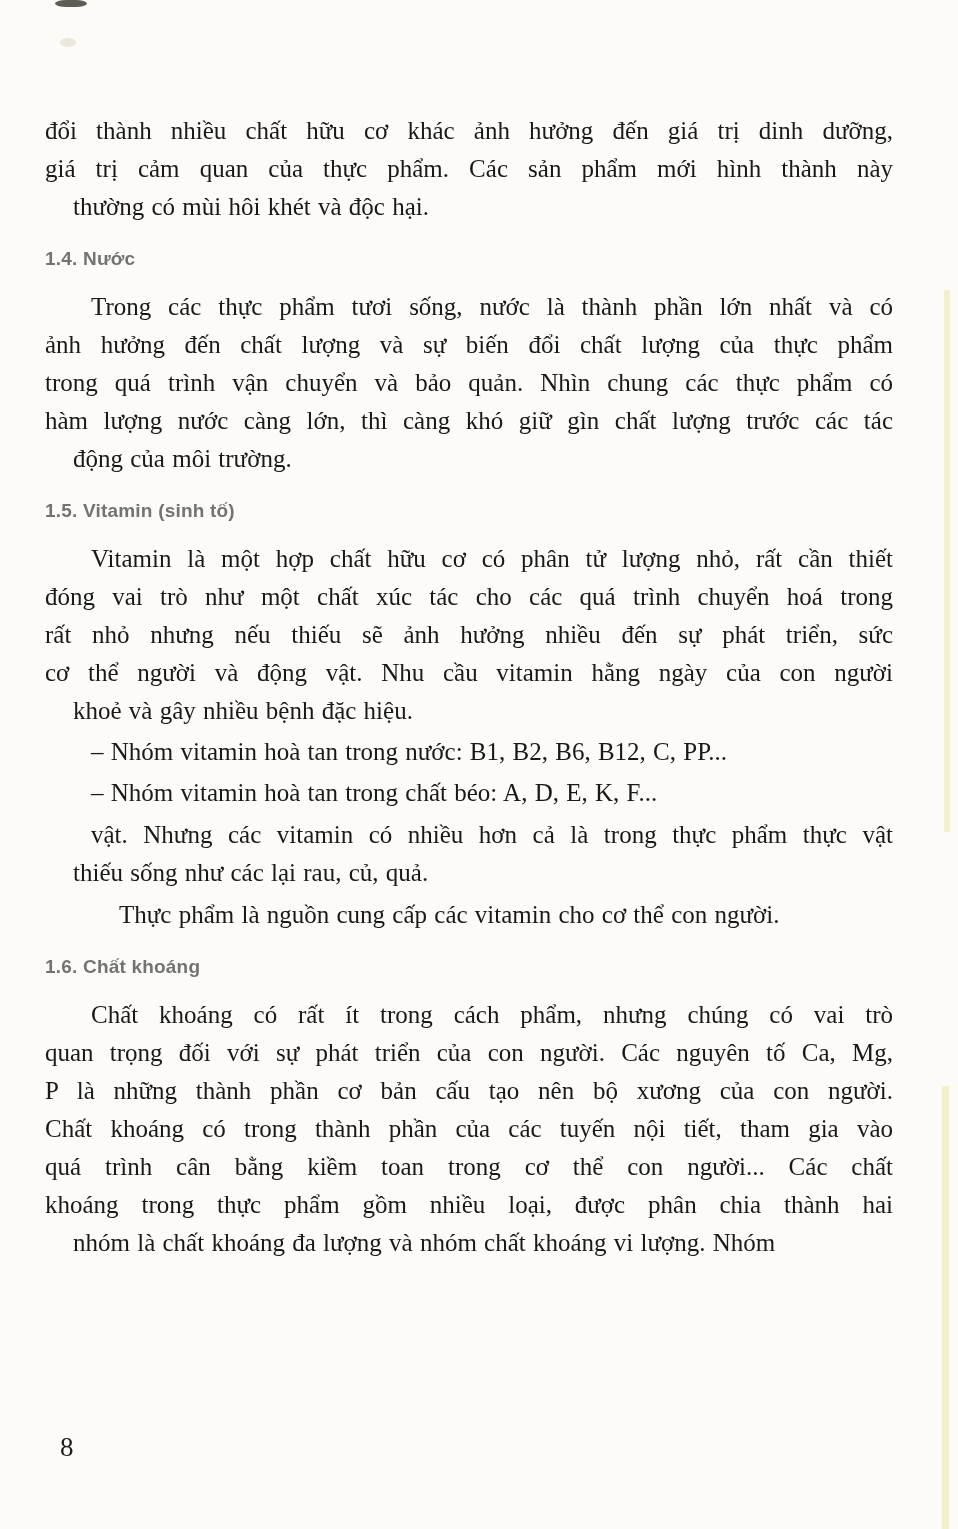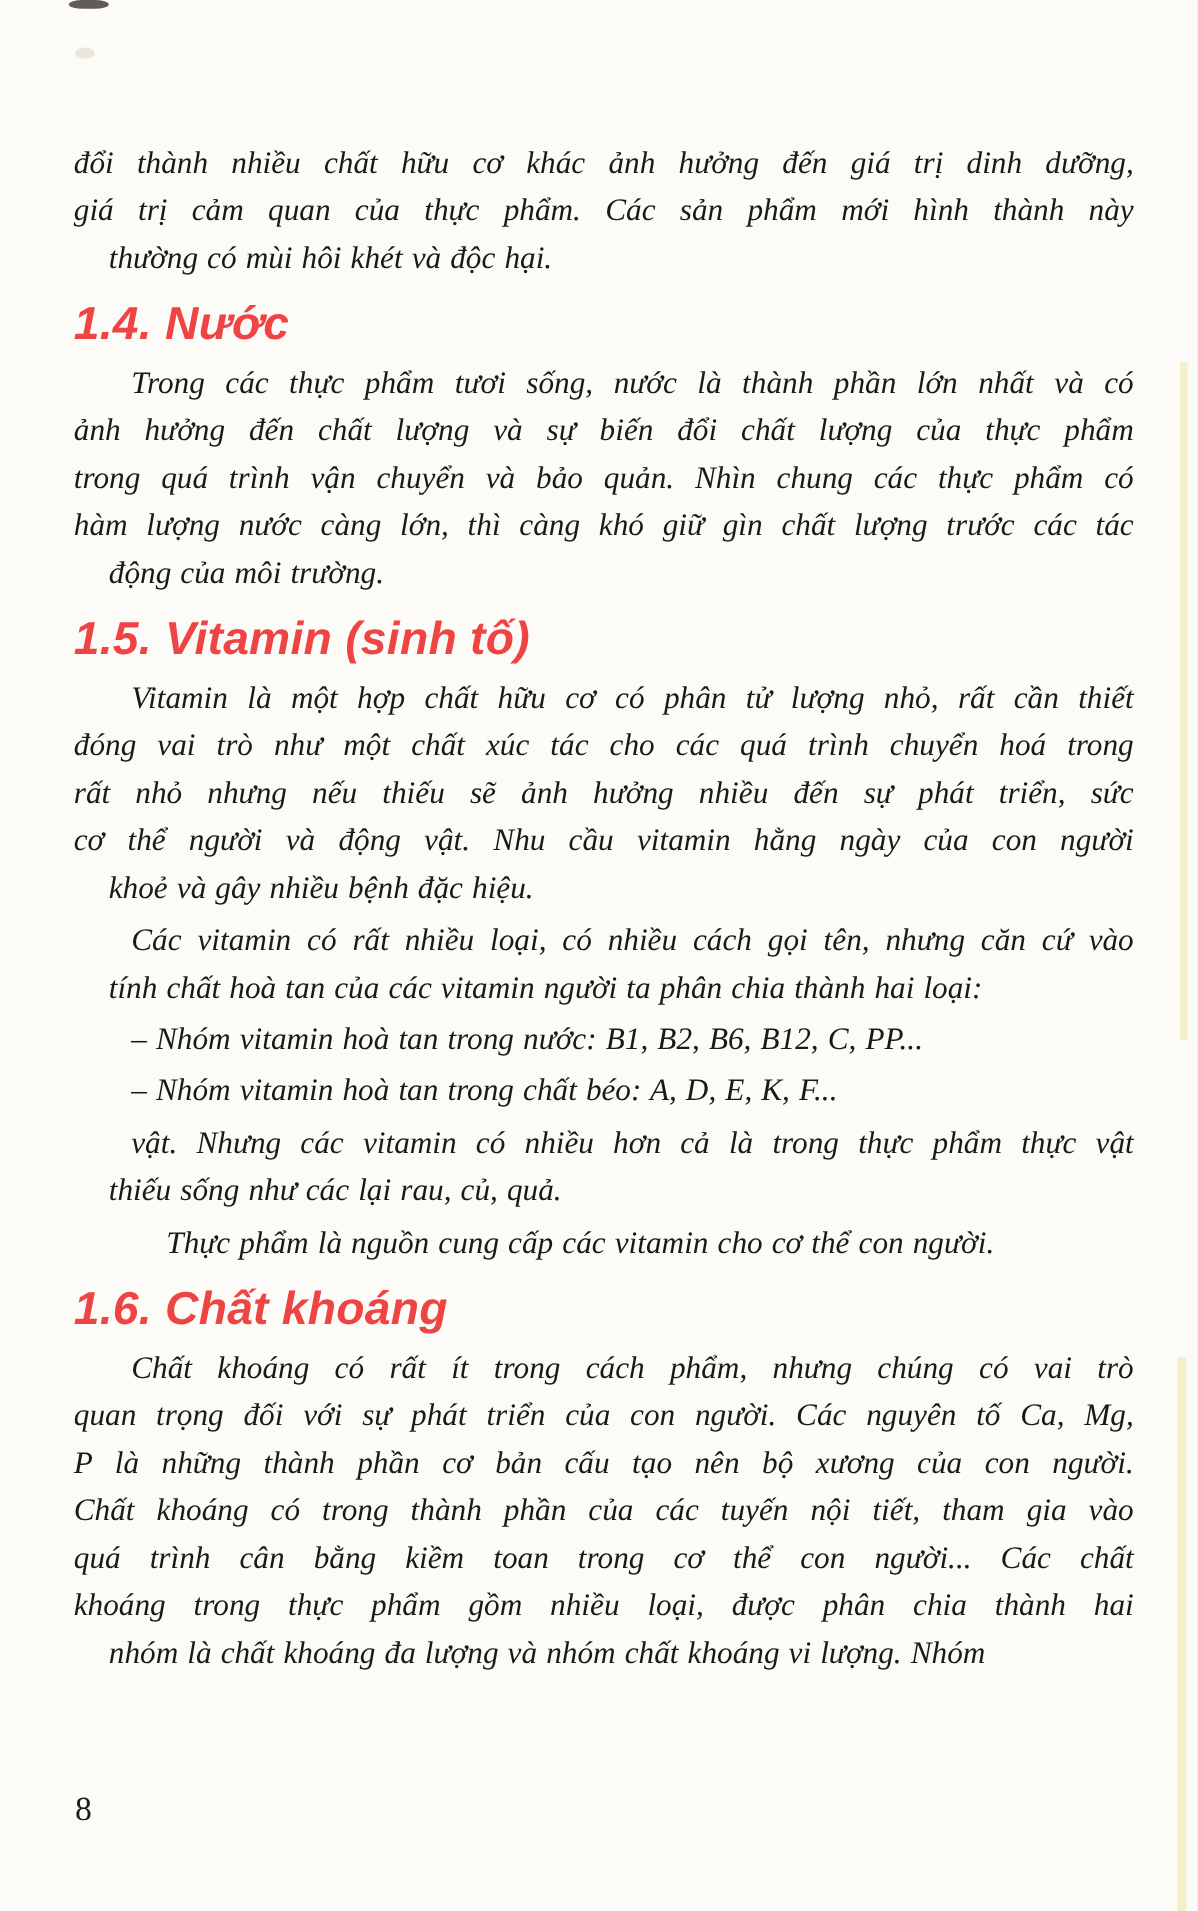--- a/index.html
+++ b/index.html
@@ -11,44 +11,43 @@
     position: relative;
     width: 958px;
     height: 1529px;
     background: #fcfbf7;
     overflow: hidden;
     font-family: "Liberation Serif", "DejaVu Serif", serif;
     color: #191919;
   }
   .content {
     position: absolute;
-    left: 59px;
+    left: 45px;
     top: 112px;
     width: 848px;
-    font-style: italic;
   }
   .line {
     font-size: 25px;
     line-height: 38px;
     text-align: justify;
     text-align-last: justify;
     white-space: nowrap;
     word-spacing: 1px;
   }
   .para { margin: 0; }
   .para .line:last-child { text-align-last: left; margin-left: 28px; }
   .para.indent .line:first-child { text-indent: 46px; }
   .gap-sm { margin-top: 4px; }
   h2.heading {
     font-family: "Liberation Sans", "DejaVu Sans", sans-serif;
     font-weight: bold;
-    font-size: 37px;
+    font-size: 19px;
     line-height: 34px;
     letter-spacing: 0.2px;
-    color: #ef4444;
+    color: #737373;
     margin: 16px 0 12px 0;
   }
   .list .line {
     text-align-last: left;
     text-indent: 46px;
     margin-top: 3px;
   }
   .page-number {
     position: absolute;
     left: 60px;
@@ -114,24 +113,20 @@
     </div>
 
     <h2 class="heading">1.5. Vitamin (sinh tố)</h2>
     <div class="para indent">
       <div class="line">Vitamin là một hợp chất hữu cơ có phân tử lượng nhỏ, rất cần thiết</div>
       <div class="line">đóng vai trò như một chất xúc tác cho các quá trình chuyển hoá trong</div>
       <div class="line">rất nhỏ nhưng nếu thiếu sẽ ảnh hưởng nhiều đến sự phát triển, sức</div>
       <div class="line">cơ thể người và động vật. Nhu cầu vitamin hằng ngày của con người</div>
       <div class="line">khoẻ và gây nhiều bệnh đặc hiệu.</div>
     </div>
-    <div class="para indent gap-sm">
-      <div class="line">Các vitamin có rất nhiều loại, có nhiều cách gọi tên, nhưng căn cứ vào</div>
-      <div class="line">tính chất hoà tan của các vitamin người ta phân chia thành hai loại:</div>
-    </div>
     <div class="list">
       <div class="line">– Nhóm vitamin hoà tan trong nước: B1, B2, B6, B12, C, PP...</div>
       <div class="line">– Nhóm vitamin hoà tan trong chất béo: A, D, E, K, F...</div>
     </div>
     <div class="para indent gap-sm">
       <div class="line">vật. Nhưng các vitamin có nhiều hơn cả là trong thực phẩm thực vật</div>
       <div class="line">thiếu sống như các lại rau, củ, quả.</div>
     </div>
     <div class="para indent gap-sm">
       <div class="line">Thực phẩm là nguồn cung cấp các vitamin cho cơ thể con người.</div>

